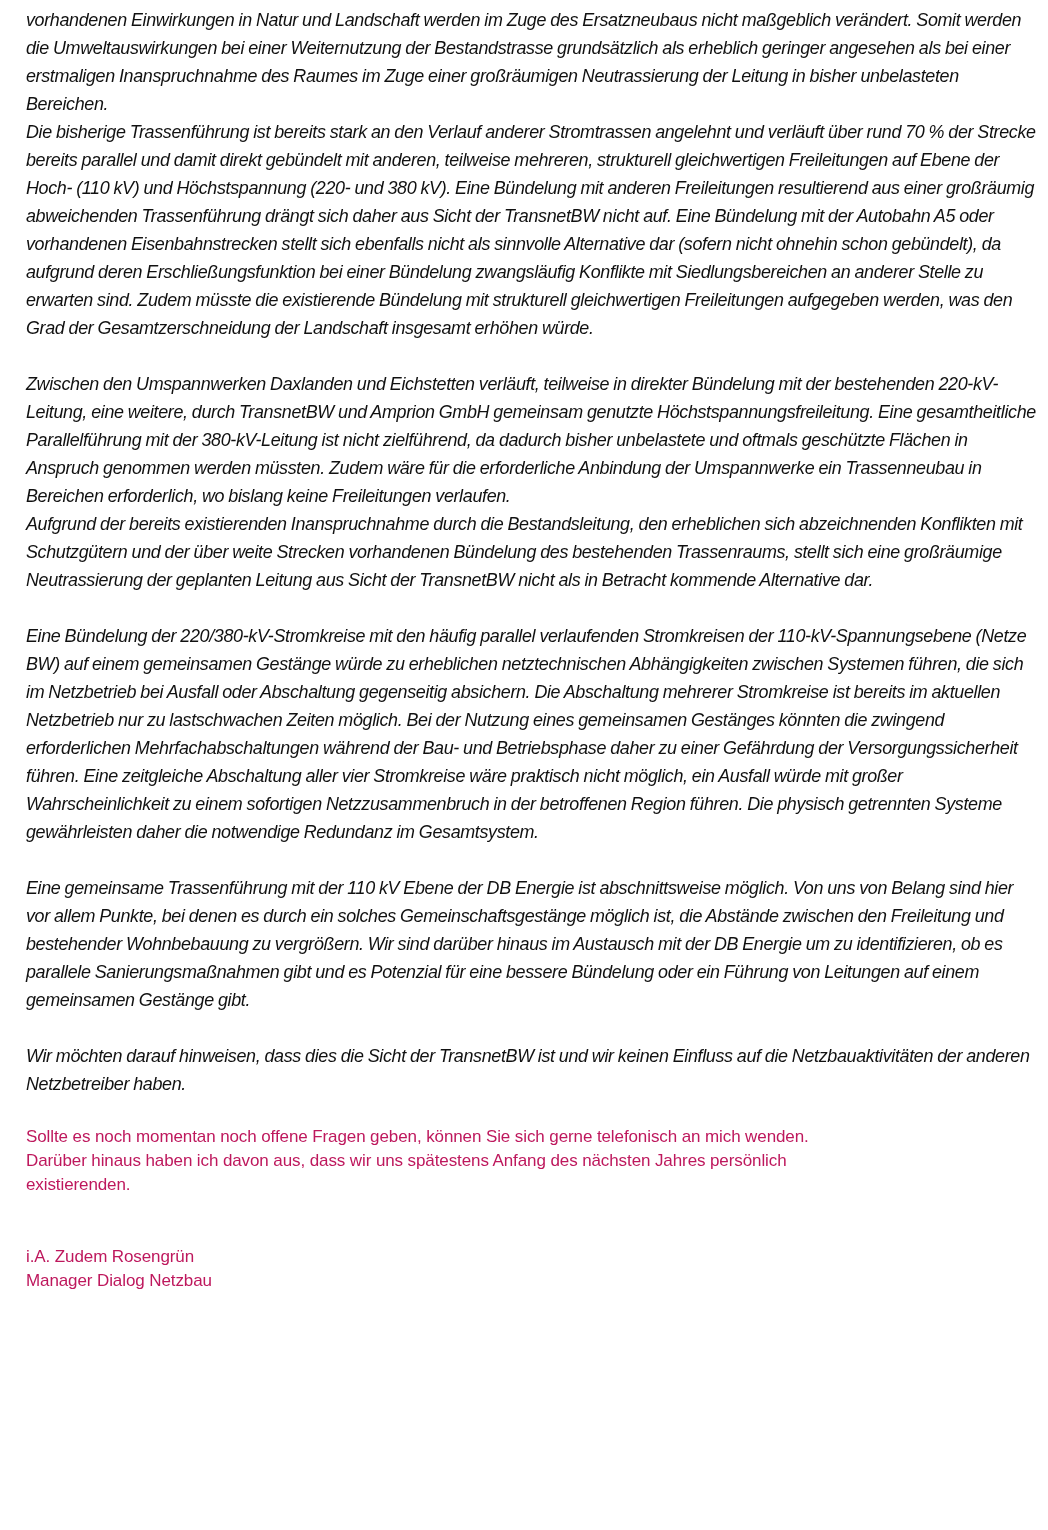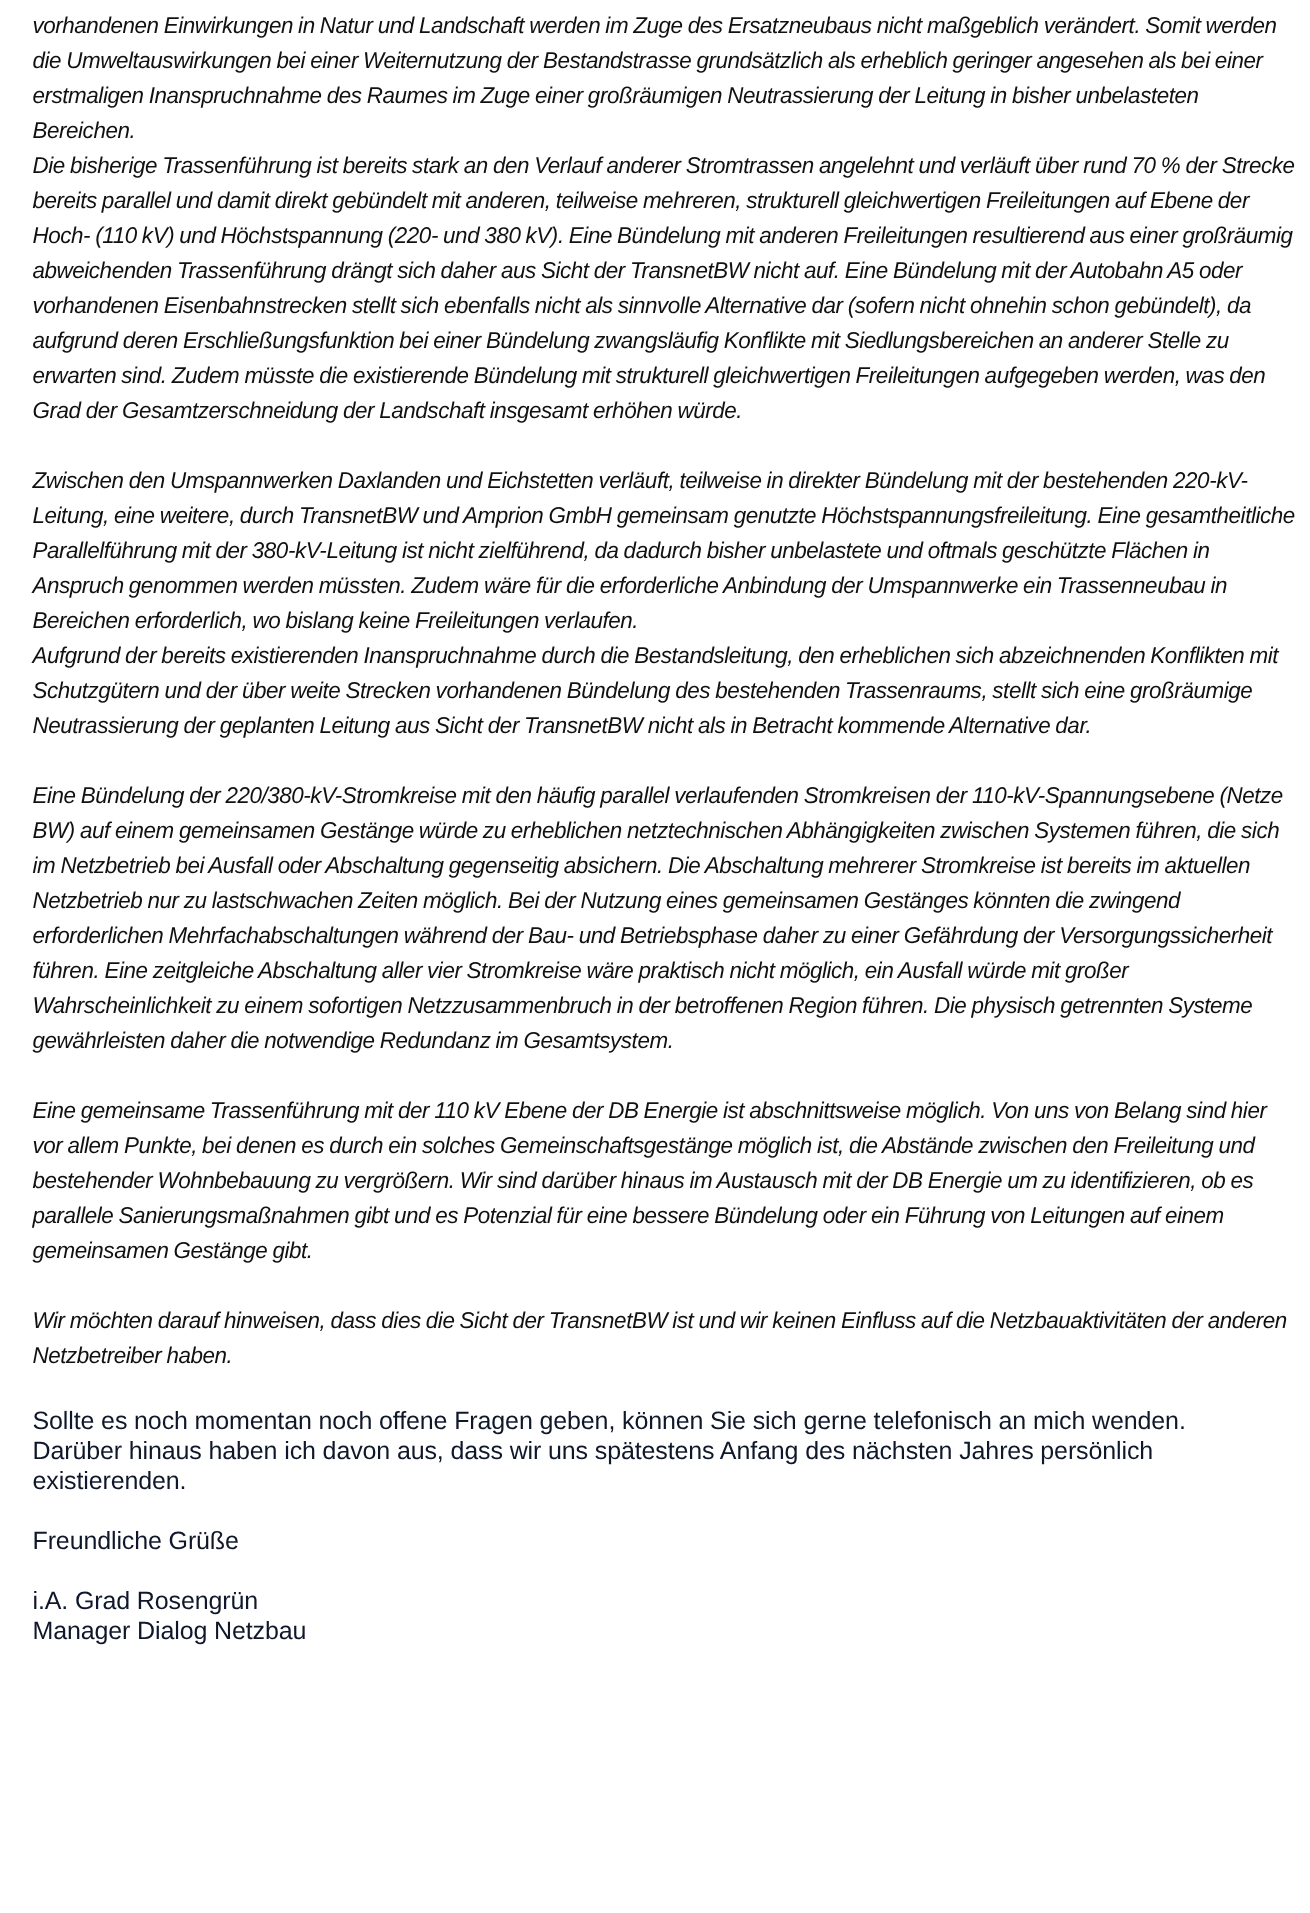--- a/index.html
+++ b/index.html
@@ -32,23 +32,23 @@
       width: 1030px;
     }
     .italic-block p {
       margin: 0;
     }
     .gap {
       height: 28px;
     }
     .blue-block {
       font-family: "Liberation Sans", sans-serif;
-      font-size: 20px;
+      font-size: 17px;
       line-height: 24px;
-      color: #0f172a;
+      color: #be185d;
       letter-spacing: -0.1px;
     }
     .blue-block p {
       margin: 0;
     }
   </style>
 </head>
 <body>
 
 <div class="doc">
@@ -67,19 +67,18 @@
     <p>Wir möchten darauf hinweisen, dass dies die Sicht der TransnetBW ist und wir keinen Einfluss auf die Netzbauaktivitäten der anderen Netzbetreiber haben.</p>
   </div>
 
   <div style="height: 27px;"></div>
 
   <div class="blue-block">
     <p>Sollte es noch momentan noch offene Fragen geben, können Sie sich gerne telefonisch an mich wenden.</p>
     <p>Darüber hinaus haben ich davon aus, dass wir uns spätestens Anfang des nächsten Jahres persönlich</p>
     <p>existierenden.</p>
     <div style="height: 24px;"></div>
-    <p>Freundliche Grüße</p>
     <div style="height: 24px;"></div>
-    <p>i.A. Grad Rosengrün</p>
+    <p>i.A. Zudem Rosengrün</p>
     <p>Manager Dialog Netzbau</p>
   </div>
 
 </div>
 
 </body></html>

